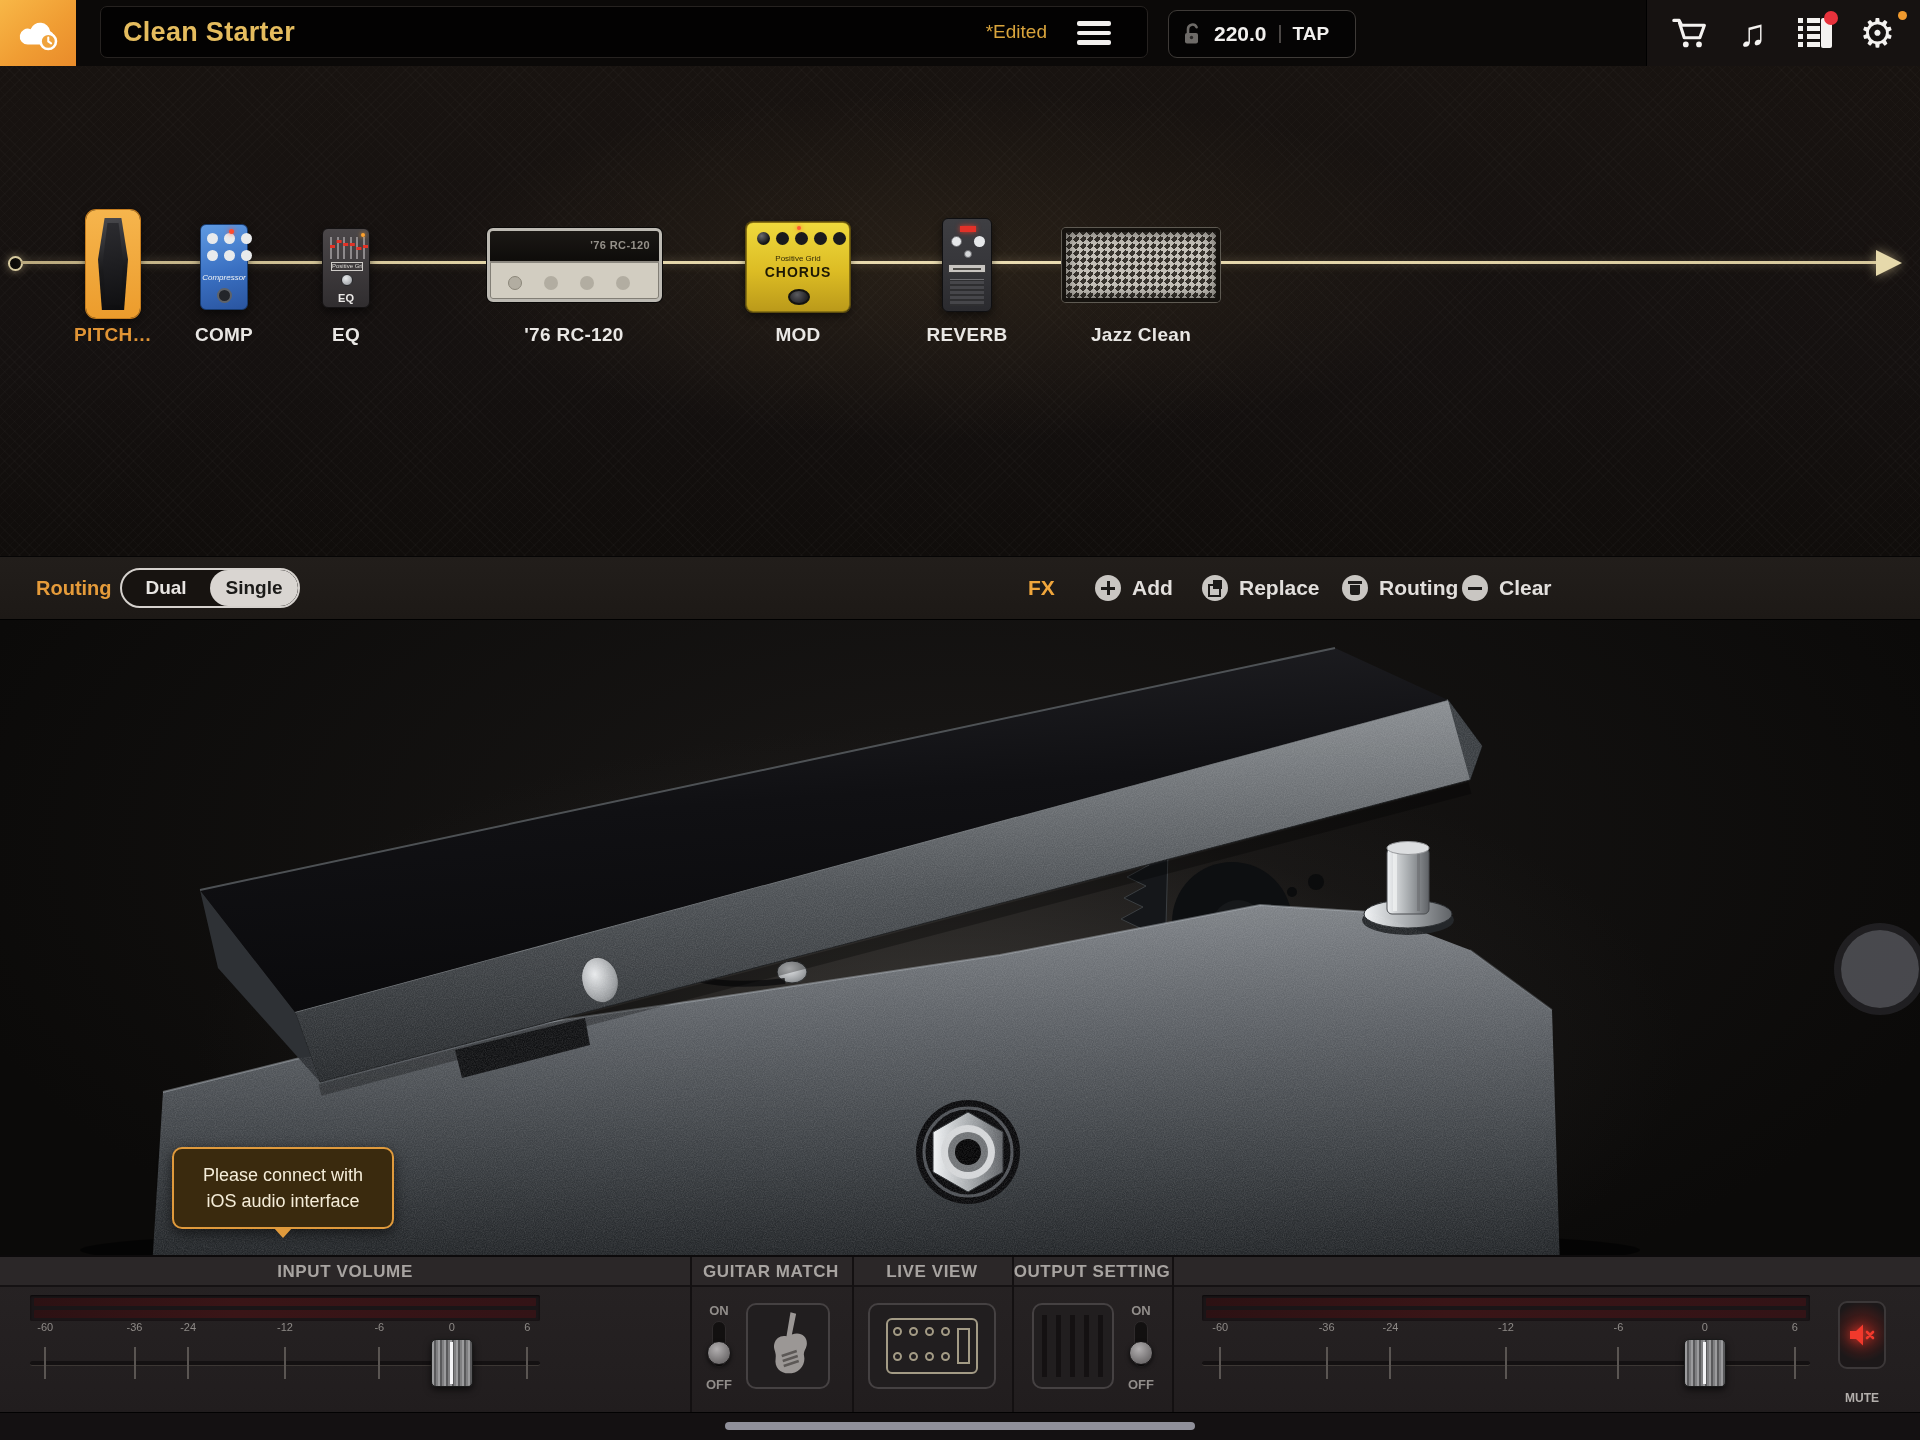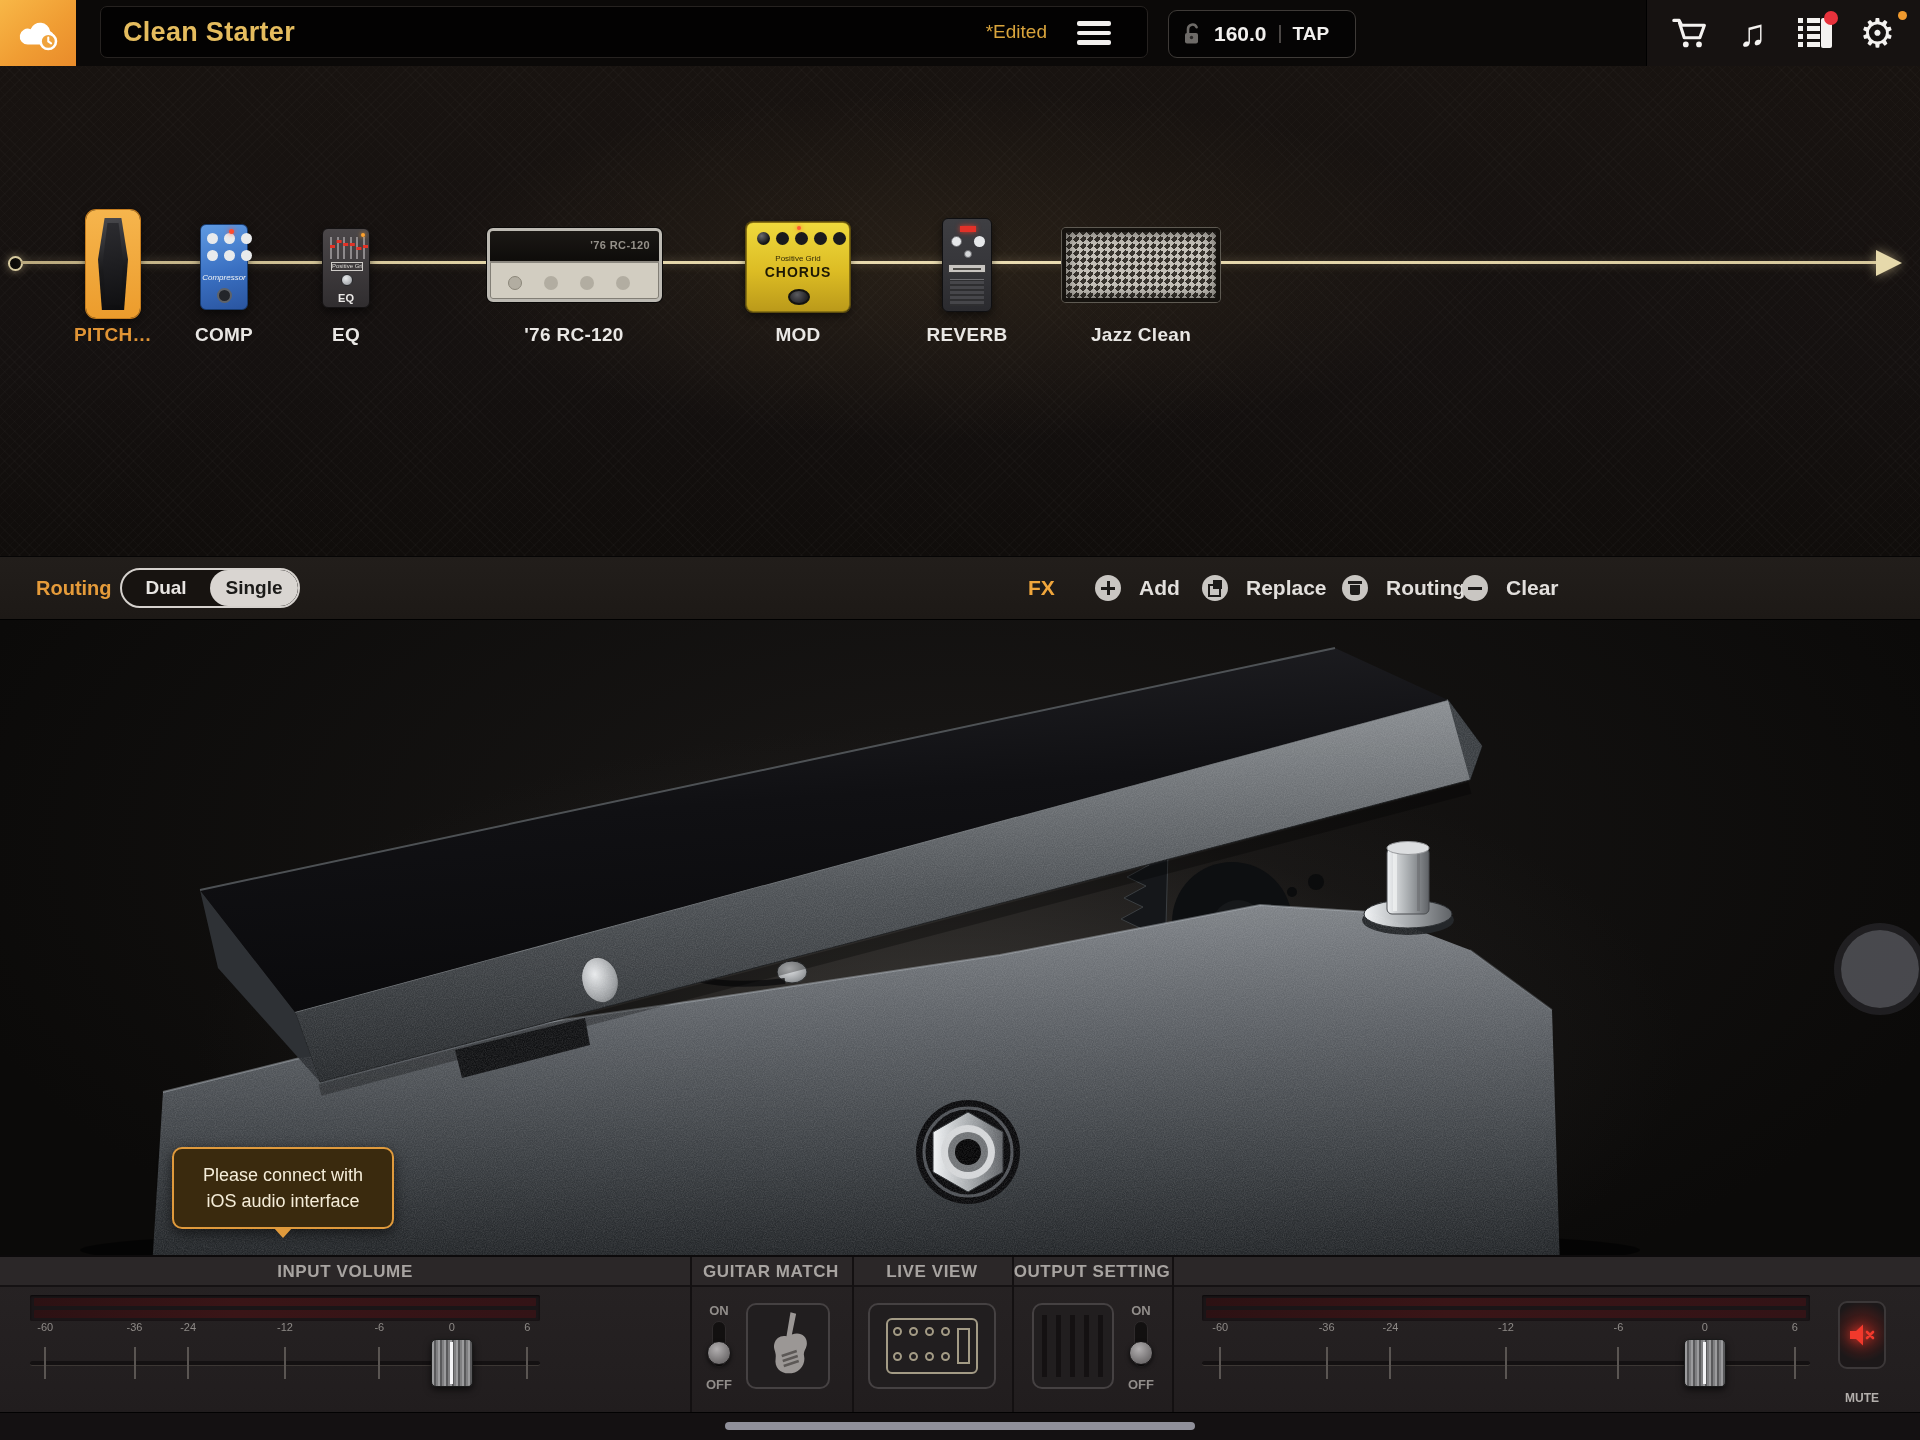--- a/index.html
+++ b/index.html
@@ -141,21 +141,21 @@
     background:linear-gradient(#221e1b,#1d1916); border-top:1px solid #060505; border-bottom:1px solid #000; }
   .routing-label { position:absolute; left:36px; top:0; height:62px; line-height:62px;
     font-size:20px; font-weight:bold; color:#e59b3a; }
   .rt-toggle { position:absolute; left:120px; top:11px; width:180px; height:40px;
     border:2px solid #d5d1cd; border-radius:22px; background:#171310; display:flex; overflow:hidden; cursor:pointer; }
   .rt-opt { flex:1; display:flex; align-items:center; justify-content:center;
     font-size:19px; font-weight:bold; color:#e8e5e2; }
   .rt-opt.on { background:#d9d5d1; color:#1b1a18; border-radius:20px; }
   .fx-label { position:absolute; left:1028px; top:0; height:62px; line-height:62px;
     font-size:21px; font-weight:bold; color:#f0a63c; }
-  .act { position:absolute; top:0; height:62px; display:flex; align-items:center; gap:18px; cursor:pointer; }
+  .act { position:absolute; top:0; height:62px; display:flex; align-items:center; gap:11px; cursor:pointer; }
   .act-ic { position:relative; width:26px; height:26px; border-radius:50%; background:#c9c6c2; flex:0 0 26px; }
   .act-lab { font-size:21px; font-weight:bold; color:#e2dfdc; }
   .ic-plus::before { content:""; position:absolute; left:6px; top:11.5px; width:14px; height:3px; background:#1d1b19; }
   .ic-plus::after  { content:""; position:absolute; left:11.5px; top:6px; width:3px; height:14px; background:#1d1b19; }
   .ic-minus::before{ content:""; position:absolute; left:6px; top:11.5px; width:14px; height:3px; background:#1d1b19; }
   .ic-copy::before { content:""; position:absolute; left:6px; top:9px; width:9px; height:9px; border:2px solid #1d1b19; background:#c9c6c2; }
   .ic-copy::after  { content:""; position:absolute; left:11px; top:5px; width:9px; height:9px; background:#1d1b19; }
   .ic-trash::before{ content:""; position:absolute; left:6px; top:6px; width:14px; height:3px; background:#1d1b19; }
   .ic-trash::after { content:""; position:absolute; left:8px; top:10px; width:10px; height:10px; background:#1d1b19; border-radius:0 0 2px 2px; }
 
@@ -247,21 +247,21 @@
           <i></i>
           <i></i>
         </div>
     </div>
     <div class="tempo-box">
       <svg width="19" height="24" viewBox="0 0 19 24">
         <path d="M5 11 V7 a4.5 4.5 0 0 1 8.6 -1.8" stroke="#6e6b68" stroke-width="2.6" fill="none" stroke-linecap="round"></path>
         <rect x="2" y="11" width="13" height="10.5" rx="2" fill="#6e6b68"></rect>
         <circle cx="8.5" cy="15.5" r="1.7" fill="#2a2827"></circle>
       </svg>
-      <span class="bpm">160.0</span>
+      <span class="bpm">220.0</span>
       <span class="tempo-div"></span>
       <span class="tap">TAP</span>
     </div>
     <div class="right-icons">
       <div class="ri-item">
         <svg width="36" height="32" viewBox="0 0 30 26">
           <path d="M1.5 2.5 h4.5 l2 4 h19 l-3.8 10.5 H10.2 L6.2 4.5" stroke="#f4f2f0" stroke-width="2.6" fill="none" stroke-linejoin="round" stroke-linecap="round"></path>
           <circle cx="11.5" cy="22.5" r="2.4" fill="#f4f2f0"></circle>
           <circle cx="22.5" cy="22.5" r="2.4" fill="#f4f2f0"></circle>
         </svg>

